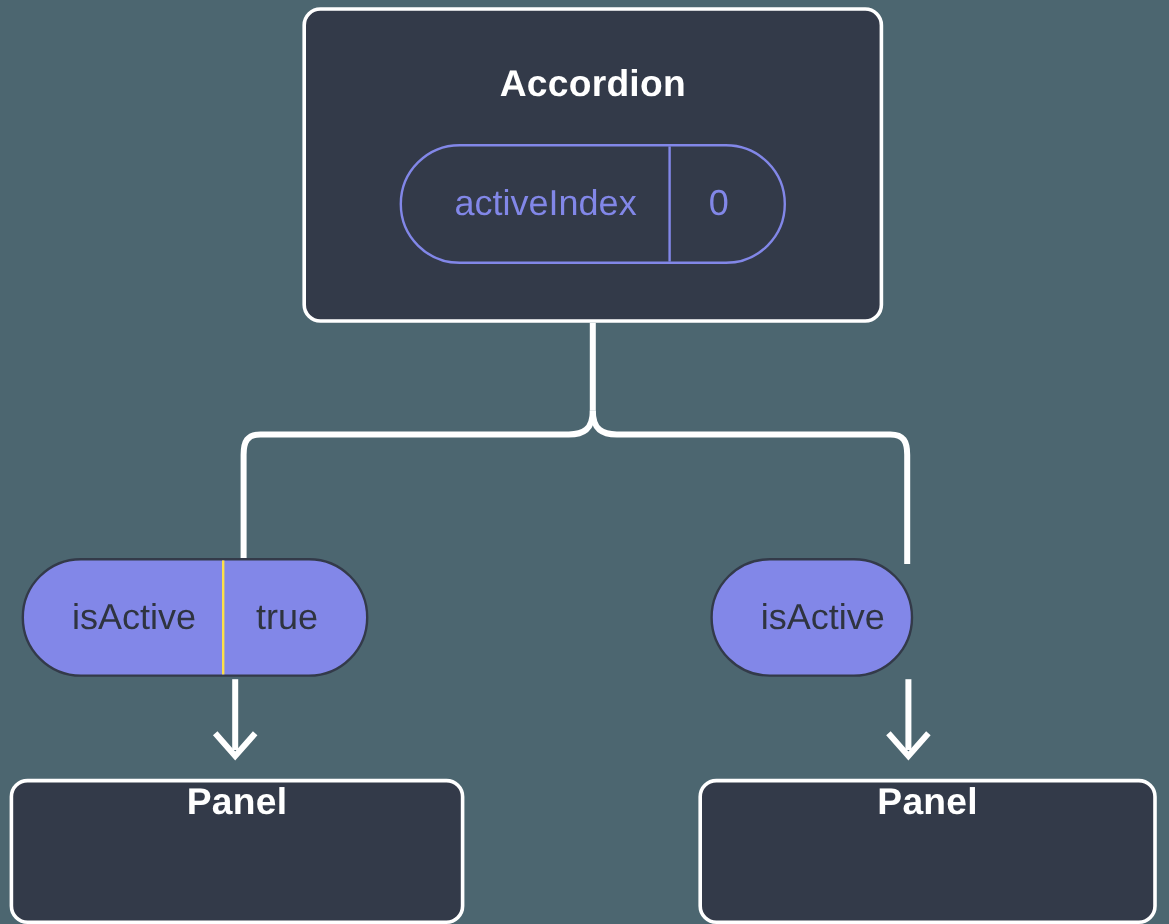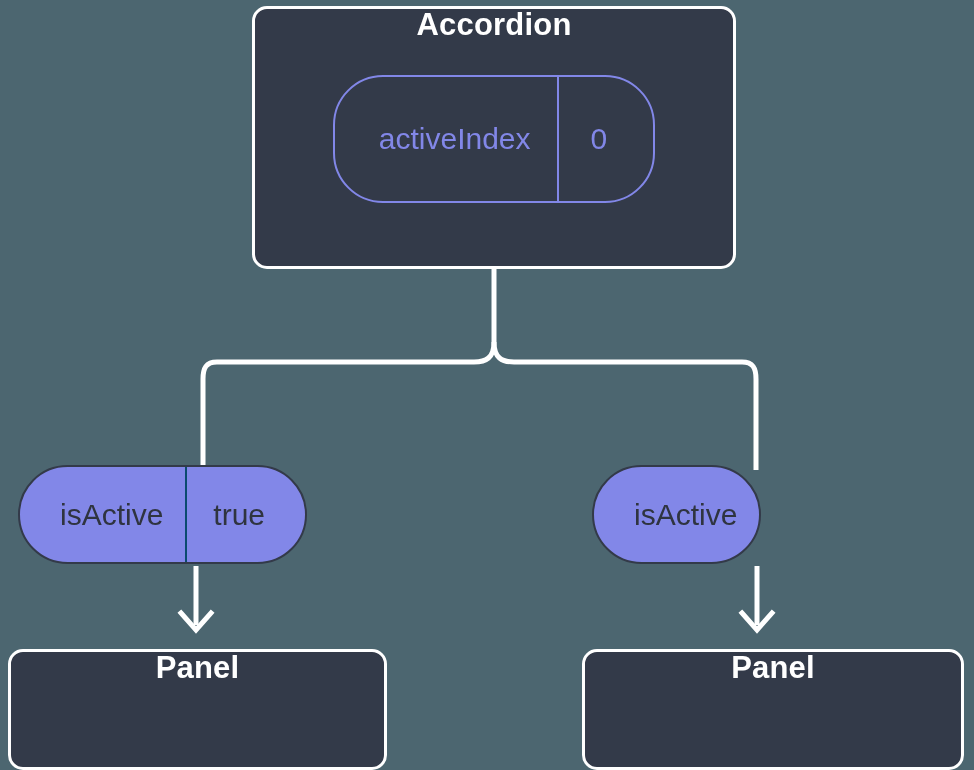--- a/index.html
+++ b/index.html
@@ -55,29 +55,30 @@
     white-space: nowrap;
   }
 
   
   #root-node {
     left: 252px;
     top: 6px;
     width: 484px;
     height: 263px;
     justify-content: flex-start;
+    padding-top: 45px;
   }
 
   
   .pill-outline {
     margin-top: 35px;
     display: flex;
     align-items: stretch;
     box-sizing: border-box;
-    height: 128px;
+    height: 100px;
     border: 2px solid #8287e8;
     border-radius: 50px;
     background: transparent;
     color: #8287e8;
   }
   .pill-outline .pill-key,
   .pill-outline .pill-val {
     display: flex;
     align-items: center;
     justify-content: center;
@@ -112,21 +113,21 @@
     align-items: center;
     justify-content: center;
     font-size: 30px;
     line-height: 1;
     white-space: nowrap;
   }
   .pill-solid .pill-key {
     padding: 0 22px 0 40px;
   }
   .pill-solid .pill-val {
-    border-left: 2px solid #0c4a6e;
+    border-left: 2px solid #fde047;
     padding: 0 40px 0 26px;
   }
 
   #pill-left  { left: 18px;  top: 465px; }
   #pill-right { left: 592px; top: 465px; }
 
   
   .leaf-node {
     justify-content: flex-start;
     height: 121px;

